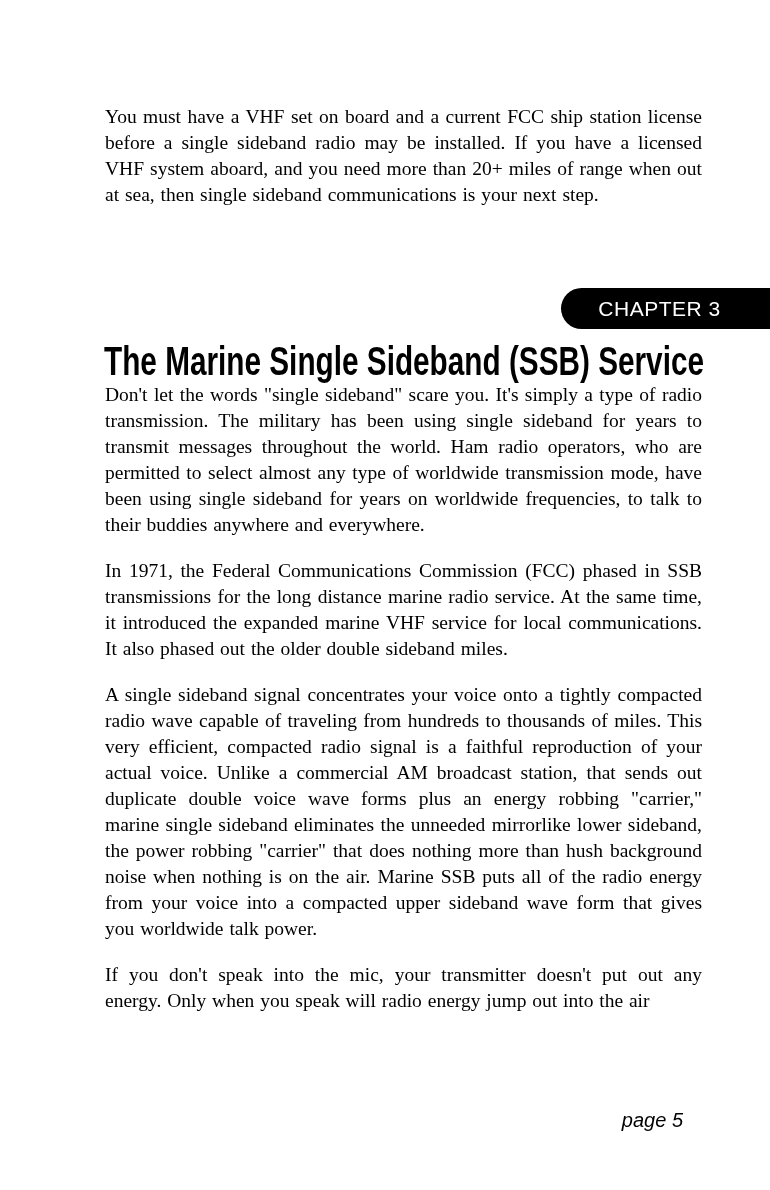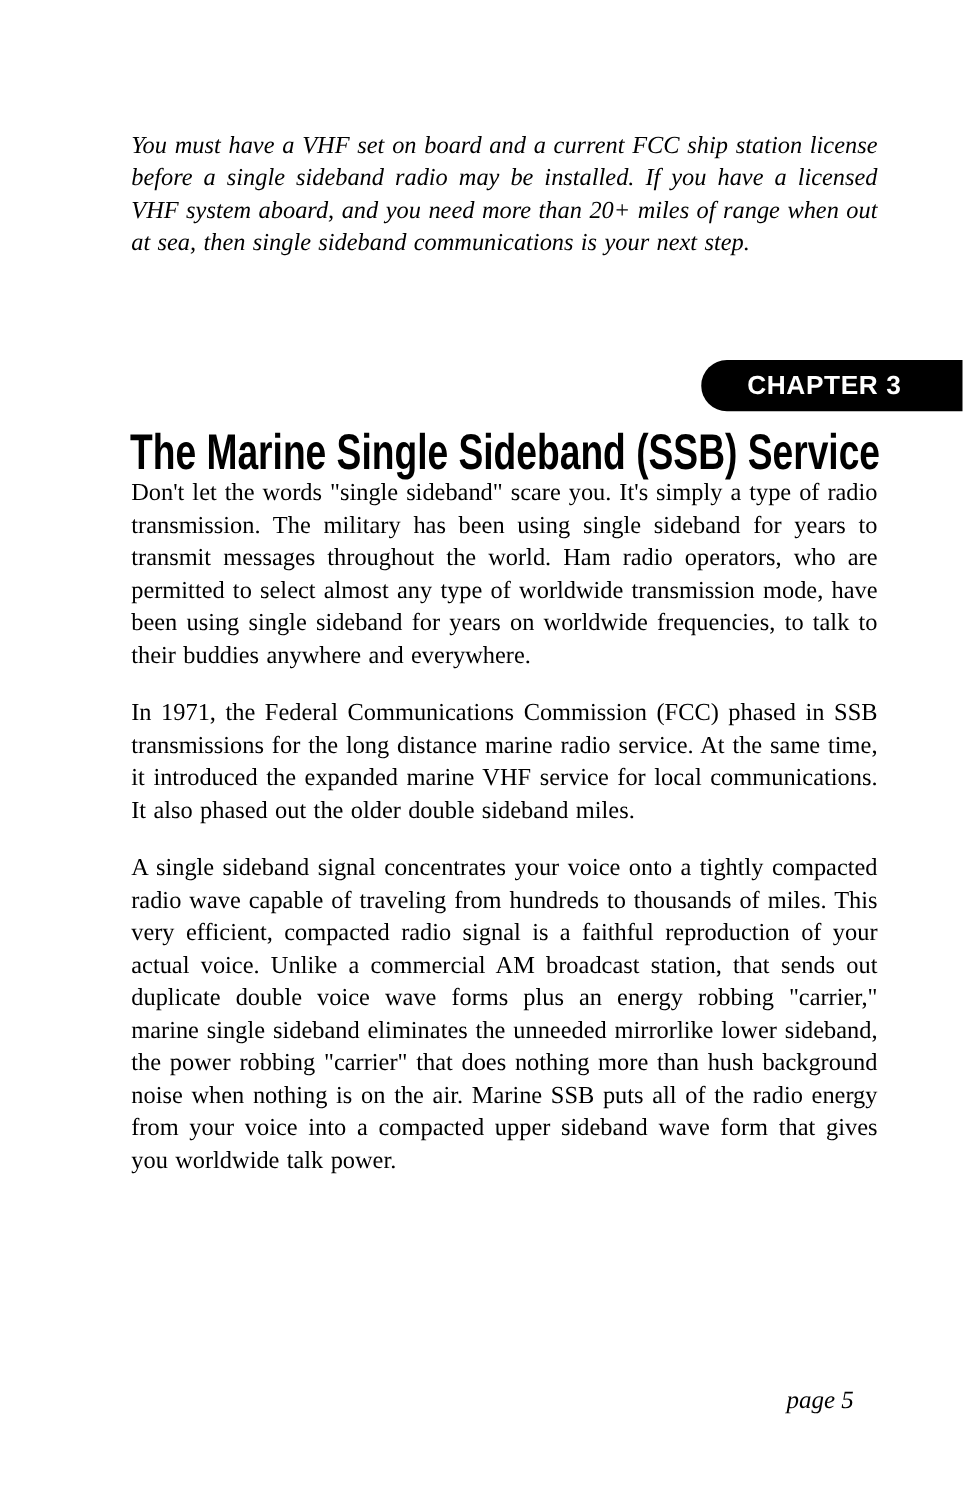--- a/index.html
+++ b/index.html
@@ -29,21 +29,20 @@
   .content p {
     text-align: justify;
     font-size: 19.5px;
     line-height: 26px;
     margin: 20px 0 0 0;
     hyphens: none;
     word-spacing: 1px;
   }
   p.intro {
     margin-top: 104px;
-    font-style: italic;
   }
   p.after-title {
     margin-top: 174px;
   }
   .chapter-banner {
     position: absolute;
     top: 288px;
     right: 0;
     width: 209px;
     height: 41px;
@@ -52,61 +51,62 @@
     display: flex;
     align-items: center;
     justify-content: center;
     box-sizing: border-box;
     padding-left: 14px;
     padding-right: 26px;
   }
   .chapter-banner .label {
     color: #ffffff;
     font-family: "Liberation Sans", sans-serif;
-    font-weight: bold;
+    font-weight: normal;
     font-size: 21px;
     letter-spacing: 0.5px;
     white-space: nowrap;
   }
   .chapter-title {
     position: absolute;
     left: 102px;
     top: 335px;
     width: 606px;
     height: 52px;
   }
   .chapter-title text {
     font-family: "Liberation Sans", sans-serif;
     font-weight: bold;
     fill: #000000;
   }
   .page-number {
     position: absolute;
     top: 1109px;
     right: 87px;
-    font-family: Liberation Serif, serif;
+    font-family: Liberation Sans, sans-serif;
     font-style: italic;
     font-size: 20px;
     color: #000000;
   }
 </style>
 </head>
 <body>
 
 <div class="page">
 
   <div class="content">
     <p class="intro">You must have a VHF set on board and a current FCC ship station license before a single sideband radio may be installed. If you have a licensed VHF system aboard, and you need more than 20+ miles of range when out at sea, then single sideband communications is your next step.</p>
 
     <p class="after-title">Don't let the words "single sideband" scare you. It's simply a type of radio transmission. The military has been using single sideband for years to transmit messages throughout the world. Ham radio operators, who are permitted to select almost any type of worldwide transmission mode, have been using single sideband for years on worldwide frequencies, to talk to their buddies anywhere and everywhere.</p>
 
     <p>In 1971, the Federal Communications Commission (FCC) phased in SSB transmissions for the long distance marine radio service. At the same time, it introduced the expanded marine VHF service for local communications. It also phased out the older double sideband miles.</p>
 
     <p>A single sideband signal concentrates your voice onto a tightly compacted radio wave capable of traveling from hundreds to thousands of miles. This very efficient, compacted radio signal is a faithful reproduction of your actual voice. Unlike a commercial AM broadcast station, that sends out duplicate double voice wave forms plus an energy robbing "carrier," marine single sideband eliminates the unneeded mirrorlike lower sideband, the power robbing "carrier" that does nothing more than hush background noise when nothing is on the air. Marine SSB puts all of the radio energy from your voice into a compacted upper sideband wave form that gives you worldwide talk power.</p>
 
+    <p>If you don't speak into the mic, your transmitter doesn't put out any energy. Only when you speak will radio energy jump out into the air</p>
   </div>
 
   <div class="chapter-banner">
     <span class="label">CHAPTER 3</span>
   </div>
 
   <svg class="chapter-title" viewBox="0 0 606 52" width="606" height="52" xmlns="http://www.w3.org/2000/svg">
     <text x="2" y="40" font-size="40" textLength="600" lengthAdjust="spacingAndGlyphs">The Marine Single Sideband (SSB) Service</text>
   </svg>
 

